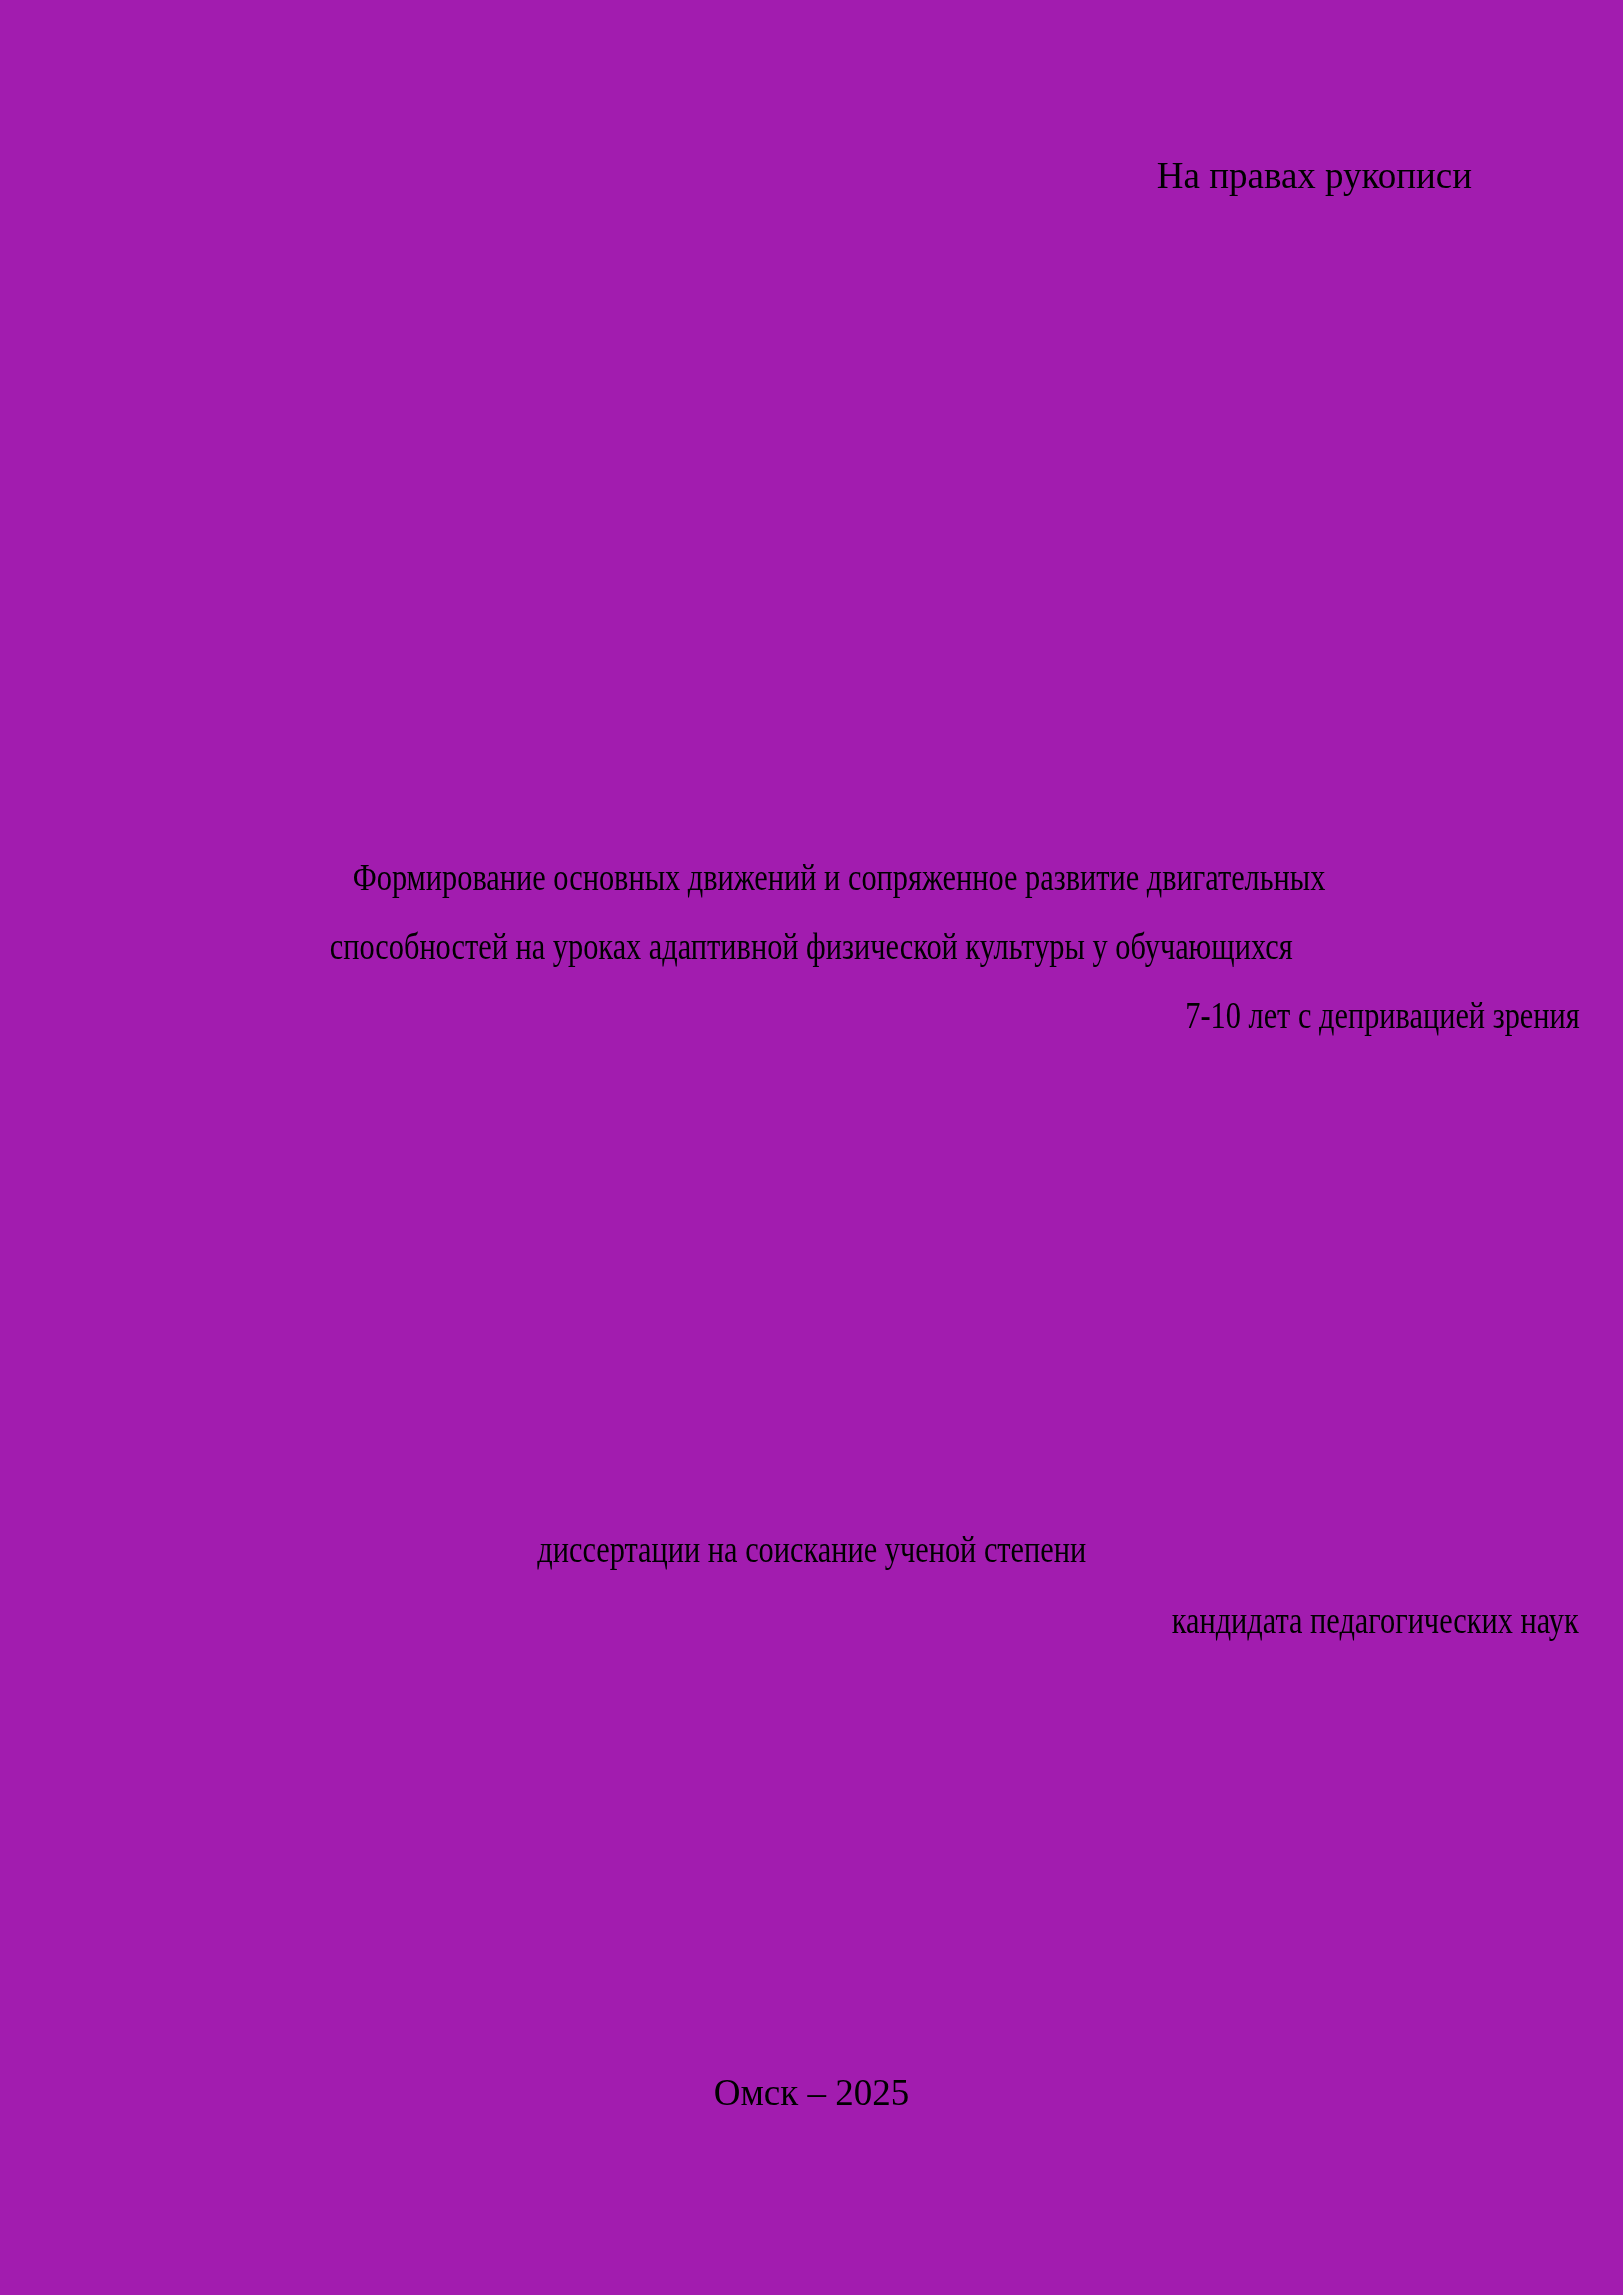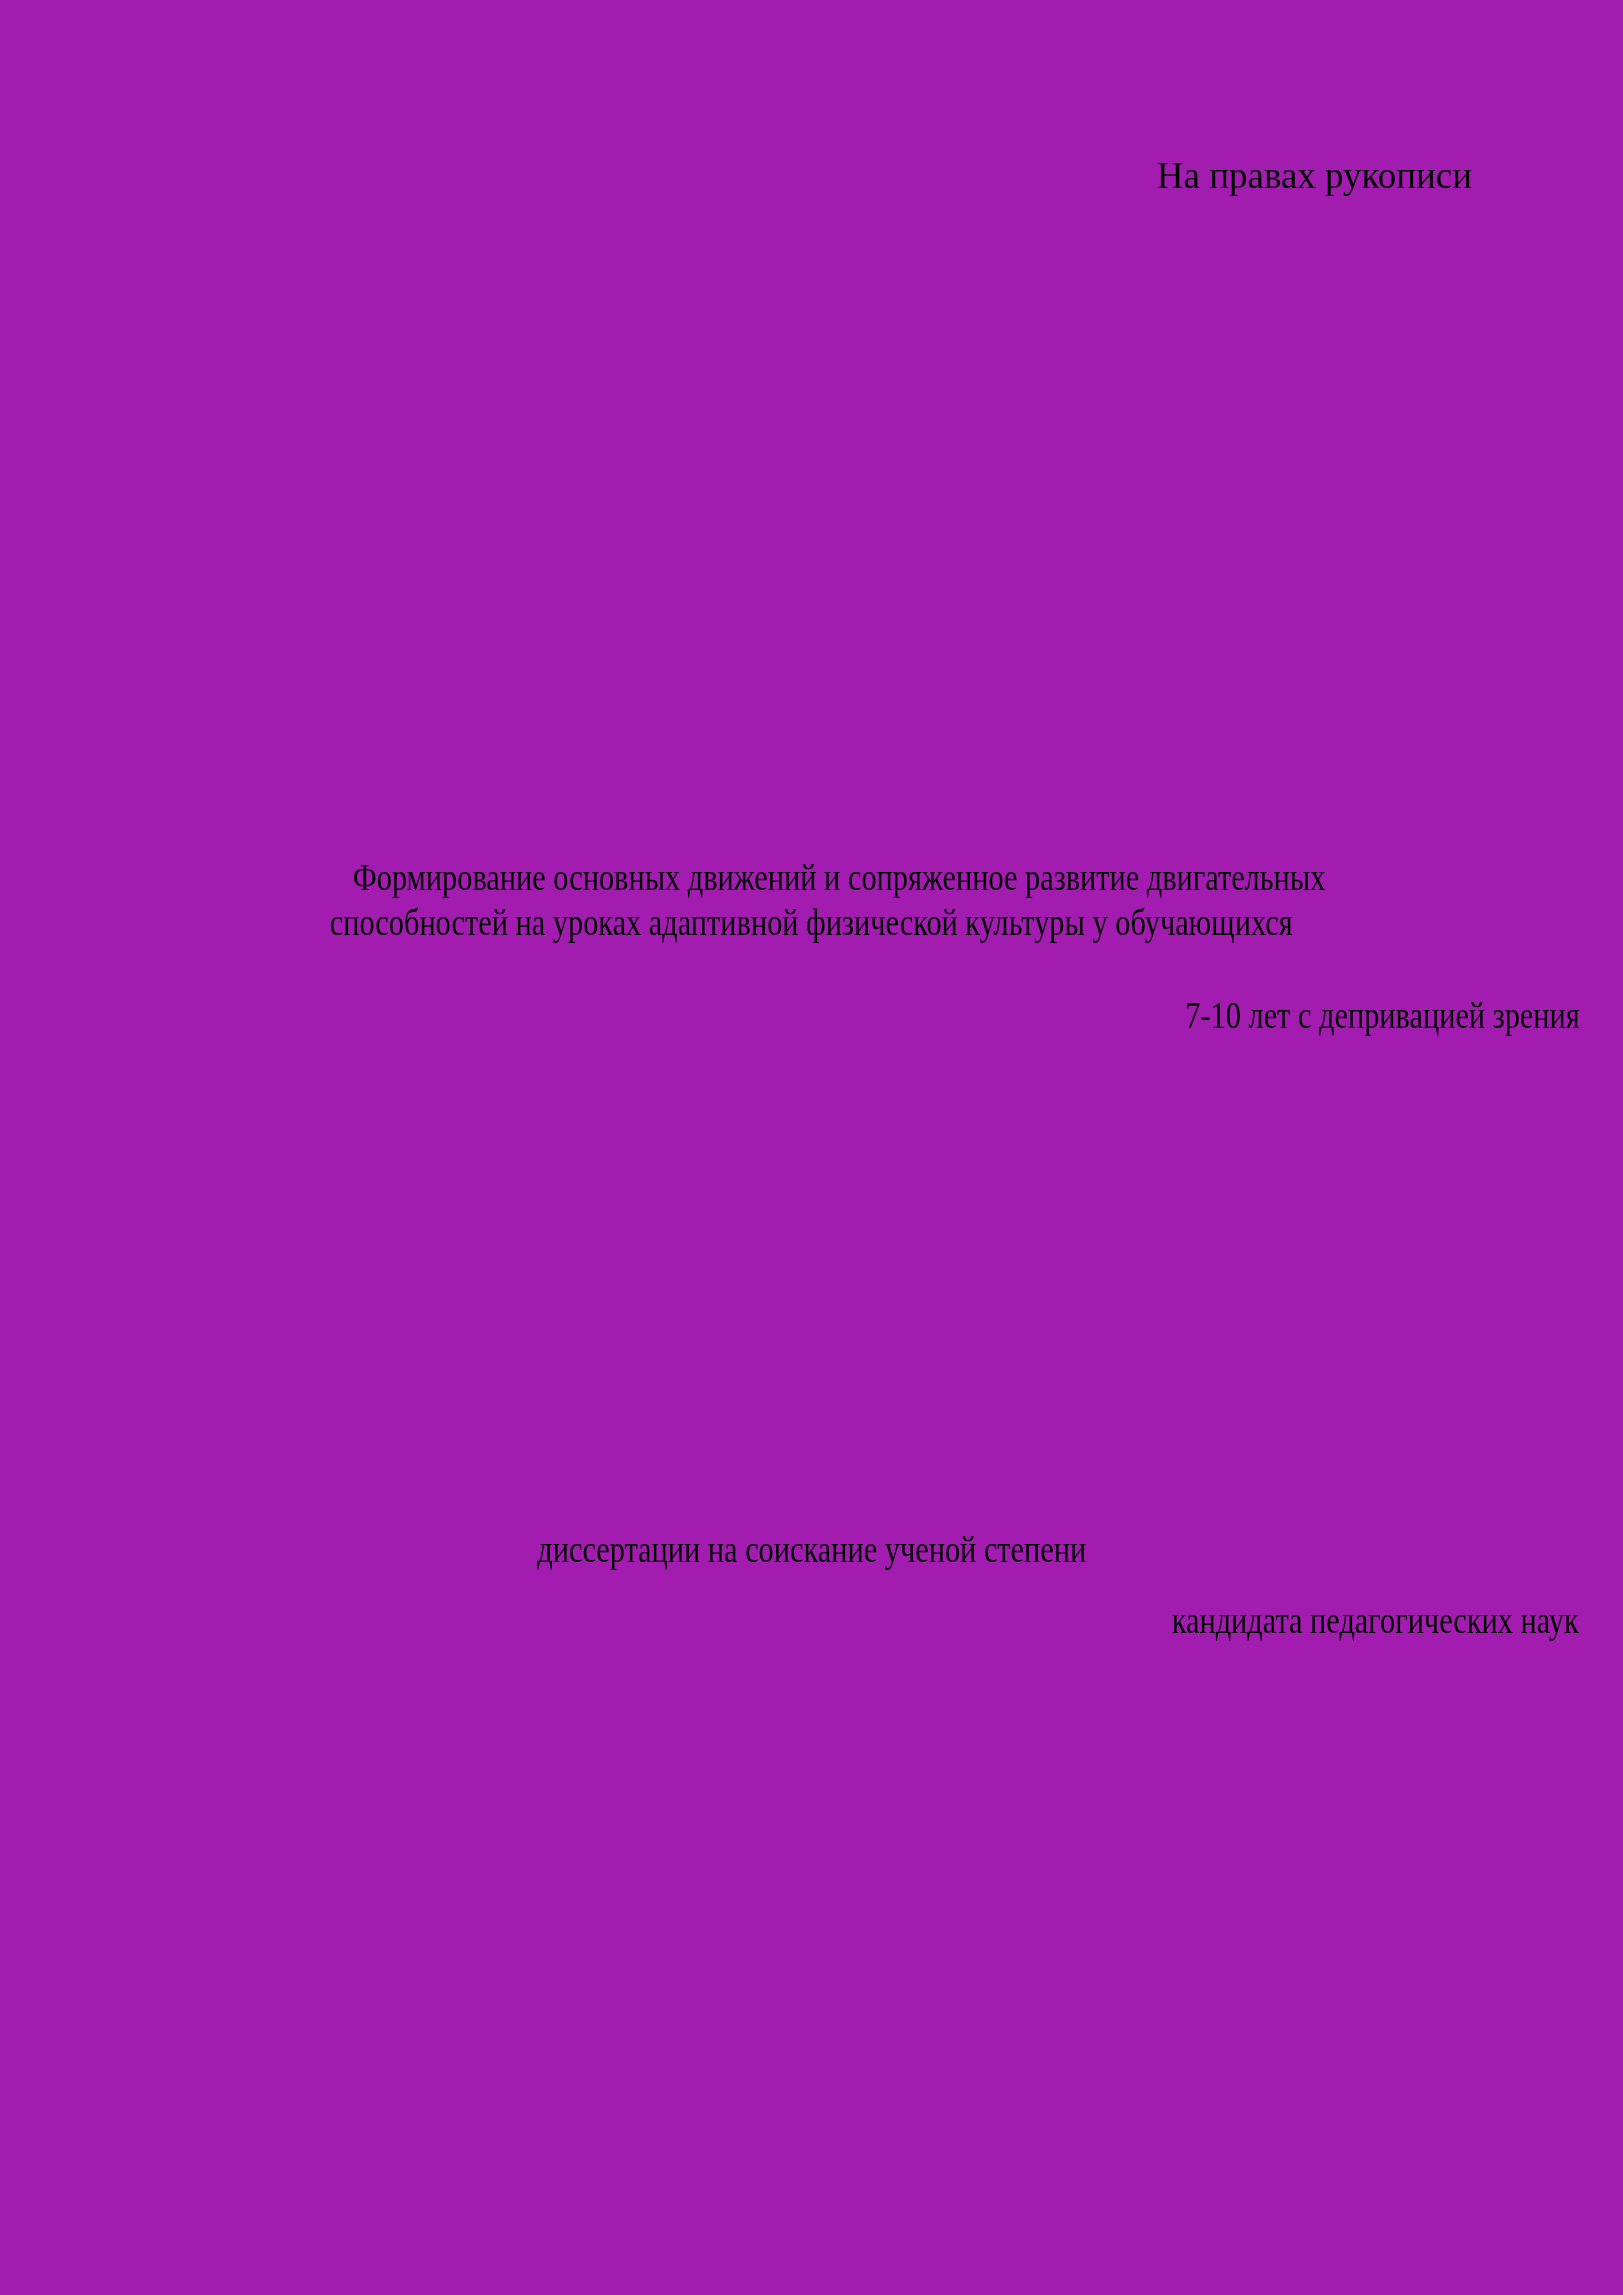--- a/index.html
+++ b/index.html
@@ -51,34 +51,37 @@
 
   <div class="line right" style="top:157px;">
     <span>На правах рукописи</span>
   </div>
 
 
   <div>
     <div class="line center" style="top:859px;padding-left:28px;">
       <span class="condensed">Формирование основных движений и сопряженное развитие двигательных</span>
     </div>
-    <div class="line center" style="top:904px;">
+    <div class="line center" style="top:928px;">
       <span class="condensed">способностей на уроках адаптивной физической культуры у обучающихся</span>
     </div>
     <div class="line center" style="top:997px;text-align:right;">
       <span class="condensed">7-10 лет с депривацией зрения</span>
     </div>
   </div>
 
 
 
   <div>
     <div class="line center" style="top:1531px;">
       <span class="condensed">диссертации на соискание ученой степени</span>
     </div>
     <div class="line center" style="top:1602px;text-align:right;">
       <span class="condensed">кандидата педагогических наук</span>
     </div>
   </div>
 
+  <div class="line center" style="top:2074px;">
+    <span>Омск – 2025</span>
+  </div>
 
 </div>
 
 
 </body></html>

